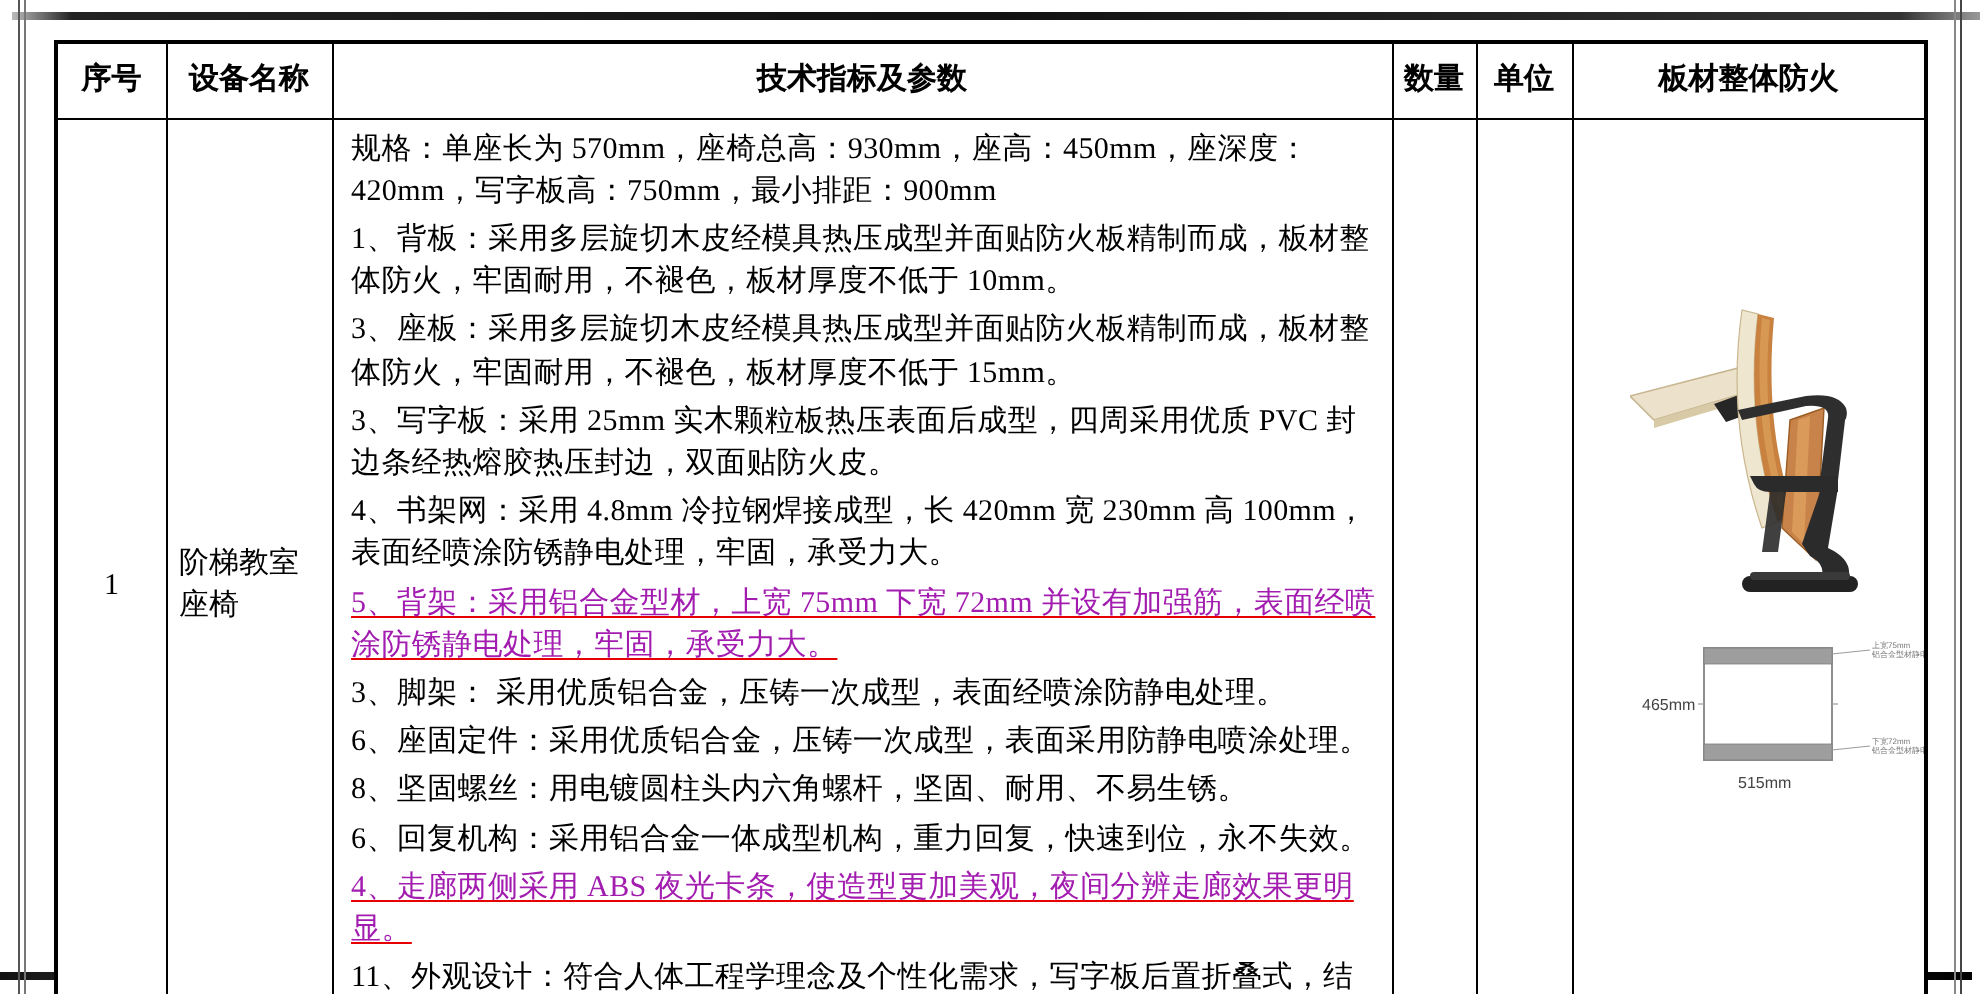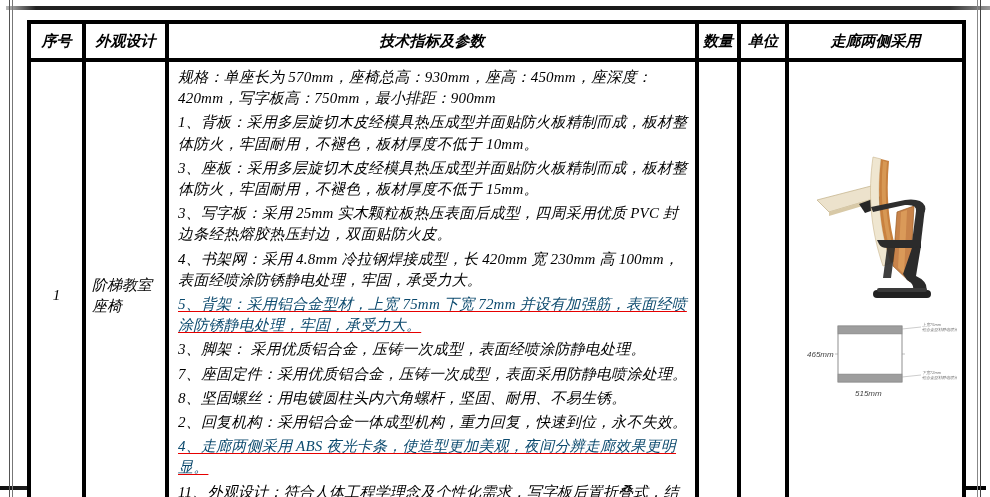--- a/index.html
+++ b/index.html
@@ -22,39 +22,38 @@
     border-left:1.5px solid #888;border-right:1.5px solid #444;box-sizing:border-box;}
   
   table.spec-table{
     position:absolute;left:27px;top:20px;
     width:935px;height:461px;
     border-collapse:collapse;table-layout:fixed;
     border:2px solid #000;
     background:#fff;
   }
   .spec-table th,.spec-table td{
-    border:4px solid #000000;
+    border:1px solid #000000;
     font-size:15px;color:#000;
     box-sizing:border-box;
     overflow:hidden;
-    font-style:italic;
   }
   .spec-table th{
     font-weight:bold;text-align:center;vertical-align:middle;
     height:38px;padding:0 1px;line-height:18px;
   }
   th.th-qty{word-break:break-all;line-height:17px;}
   td.c-center{text-align:center;vertical-align:middle;}
   td.c-device{text-align:left;vertical-align:middle;padding:0 6px;line-height:21px;}
   td.c-specs{vertical-align:top;padding:2px 4px 2px 6px;}
   .spec{margin:3px;font-size:15px;line-height:21.2px;letter-spacing:0.2px;}
-  .spec.red{color:#0c4a6e;text-decoration:underline;text-decoration-color:#e60000;text-underline-offset:2px;}
+  .spec.red{color:#a21caf;text-decoration:underline;text-decoration-color:#e60000;text-underline-offset:2px;}
   td.c-ref{position:relative;padding:0;vertical-align:top;}
   .chair-wrap{position:absolute;left:28px;top:90px;width:120px;height:152px;}
-  .draw-wrap{position:absolute;left:16px;top:256px;width:152px;height:84px;}
+  .draw-wrap{position:absolute;left:32px;top:256px;width:152px;height:84px;}
   .dim-label{font-family:"Liberation Sans","DejaVu Sans",sans-serif;fill:#444;}
   .callout-text{font-family:"Liberation Sans","DejaVu Sans",sans-serif;fill:#777;}
 </style>
 </head>
 <body>
 
 <div class="page">
 
   <div class="pb-top"></div>
   <div class="pb-bottom"></div>
@@ -66,43 +65,43 @@
       <col style="width:55px">
         <col style="width:83px">
         <col style="width:530px">
       <col style="width:42px">
         <col style="width:48px">
         <col style="width:177px">
     </colgroup>
     <thead>
       <tr>
         <th>序号</th>
-        <th>外观设计</th>
+        <th>设备名称</th>
         <th>技术指标及参数</th>
         <th class="th-qty">数量</th>
         <th>单位</th>
-        <th>走廊两侧采用</th>
+        <th>板材整体防火</th>
       </tr>
     </thead>
     <tbody>
       <tr>
         <td class="c-center">1</td>
         <td class="c-device">阶梯教室座椅</td>
         <td class="c-specs">
           <div>
               <p class="spec">规格：单座长为 570mm，座椅总高：930mm，座高：450mm，座深度：420mm，写字板高：750mm，最小排距：900mm</p>
               <p class="spec">1、背板：采用多层旋切木皮经模具热压成型并面贴防火板精制而成，板材整体防火，牢固耐用，不褪色，板材厚度不低于 10mm。</p>
               <p class="spec">3、座板：采用多层旋切木皮经模具热压成型并面贴防火板精制而成，板材整体防火，牢固耐用，不褪色，板材厚度不低于 15mm。</p>
               <p class="spec">3、写字板：采用 25mm 实木颗粒板热压表面后成型，四周采用优质 PVC 封边条经热熔胶热压封边，双面贴防火皮。</p>
               <p class="spec">4、书架网：采用 4.8mm 冷拉钢焊接成型，长 420mm 宽 230mm 高 100mm，表面经喷涂防锈静电处理，牢固，承受力大。</p>
               <p class="spec red">5、背架：采用铝合金型材，上宽 75mm 下宽 72mm 并设有加强筋，表面经喷涂防锈静电处理，牢固，承受力大。</p>
               <p class="spec">3、脚架： 采用优质铝合金，压铸一次成型，表面经喷涂防静电处理。</p>
-              <p class="spec">7、座固定件：采用优质铝合金，压铸一次成型，表面采用防静电喷涂处理。</p>
+              <p class="spec">6、座固定件：采用优质铝合金，压铸一次成型，表面采用防静电喷涂处理。</p>
               <p class="spec">8、坚固螺丝：用电镀圆柱头内六角螺杆，坚固、耐用、不易生锈。</p>
-              <p class="spec">2、回复机构：采用铝合金一体成型机构，重力回复，快速到位，永不失效。</p>
+              <p class="spec">6、回复机构：采用铝合金一体成型机构，重力回复，快速到位，永不失效。</p>
               <p class="spec red">4、走廊两侧采用 ABS 夜光卡条，使造型更加美观，夜间分辨走廊效果更明显。</p>
               <p class="spec">11、外观设计：符合人体工程学理念及个性化需求，写字板后置折叠式，结构全拆装设置，造型美观大方，符合现代特色。</p>
             </div>
         </td>
         <td class="c-center"></td>
         <td class="c-center"></td>
         <td class="c-ref">
 
           <div class="chair-wrap">
             <svg width="120" height="152" viewBox="0 0 120 152">

